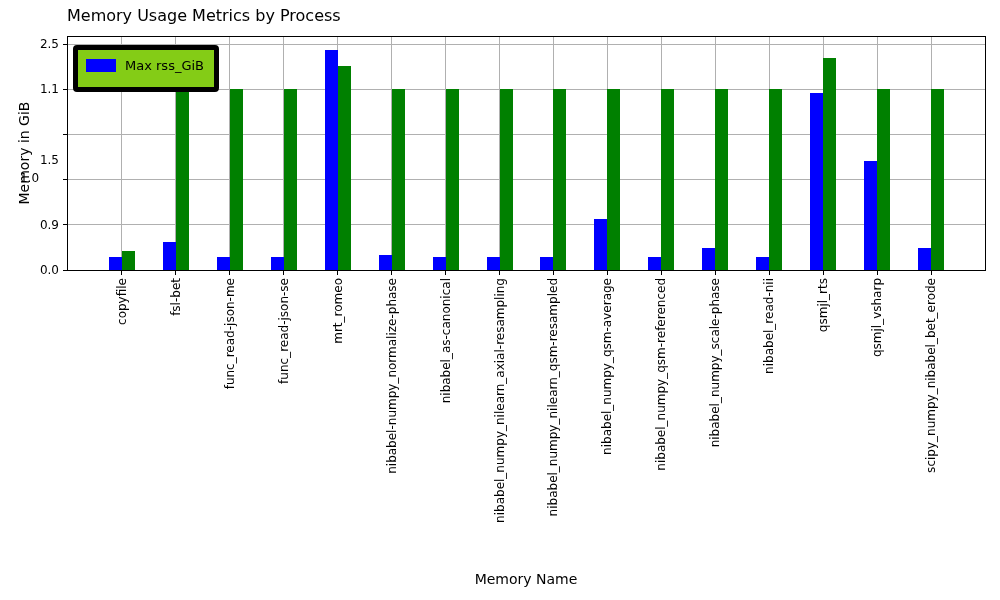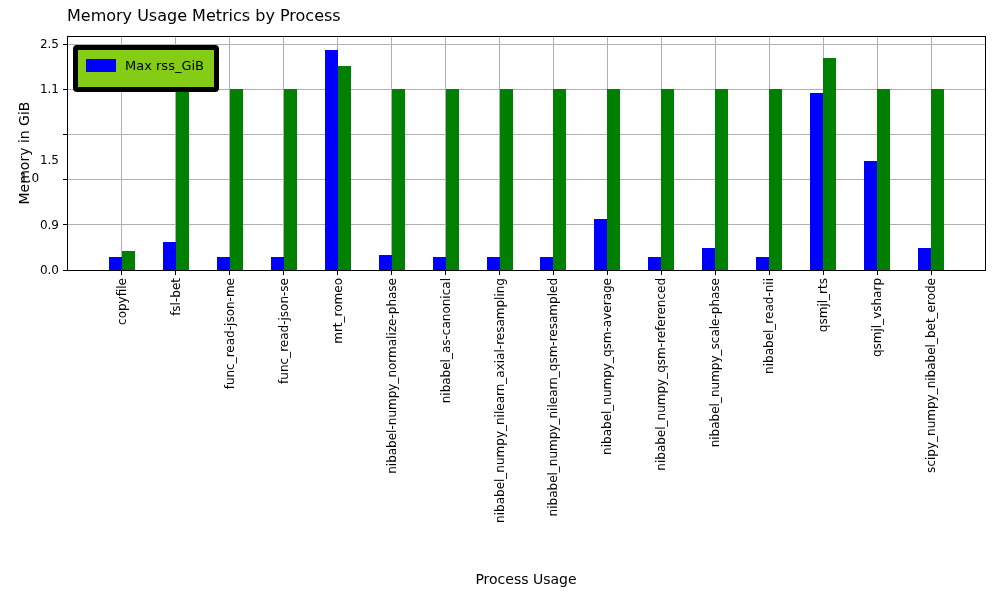--- a/index.html
+++ b/index.html
@@ -163,15 +163,15 @@
       <div class="x-tick-mark" style="left: 768.735px; top: 271px;"></div>
       <div class="x-tick-label" style="left: 769.235px; top: 278px;">nibabel_read-nii</div>
       <div class="x-tick-mark" style="left: 822.676px; top: 271px;"></div>
       <div class="x-tick-label" style="left: 823.176px; top: 278px;">qsmjl_rts</div>
       <div class="x-tick-mark" style="left: 876.618px; top: 271px;"></div>
       <div class="x-tick-label" style="left: 877.118px; top: 278px;">qsmjl_vsharp</div>
       <div class="x-tick-mark" style="left: 930.559px; top: 271px;"></div>
       <div class="x-tick-label" style="left: 931.059px; top: 278px;">scipy_numpy_nibabel_bet_erode</div>
     </div>
 
-  <div id="x-axis-label">Process Usage</div>
+  <div id="x-axis-label">Memory Name</div>
   <div id="y-axis-label">Memory in GiB</div>
 </div>
 
 </body></html>

